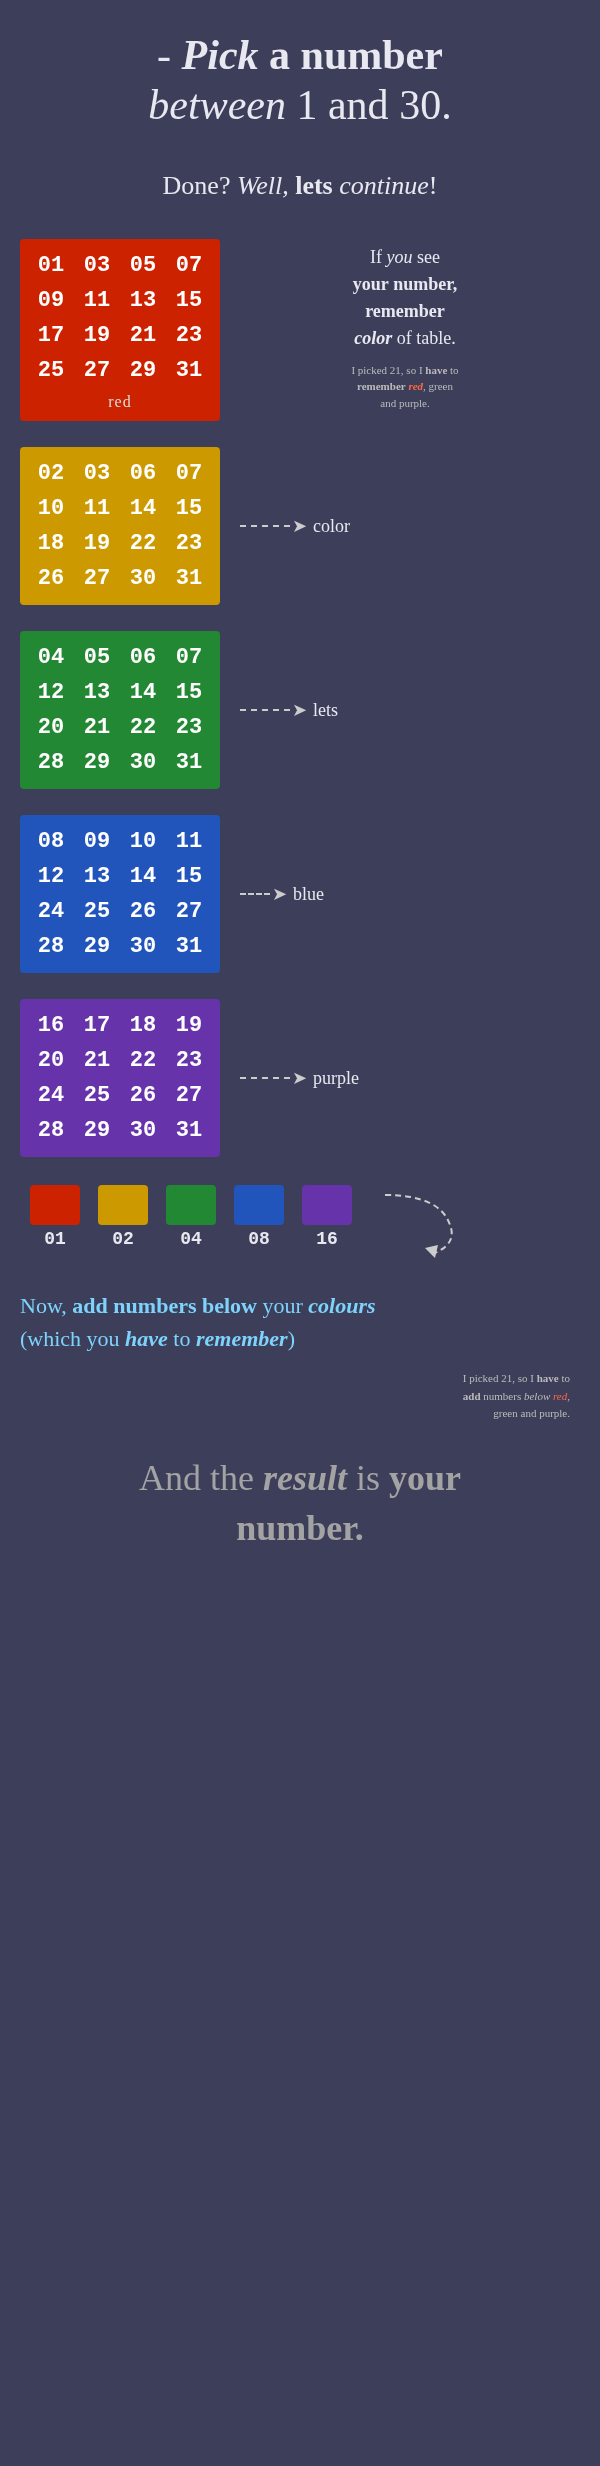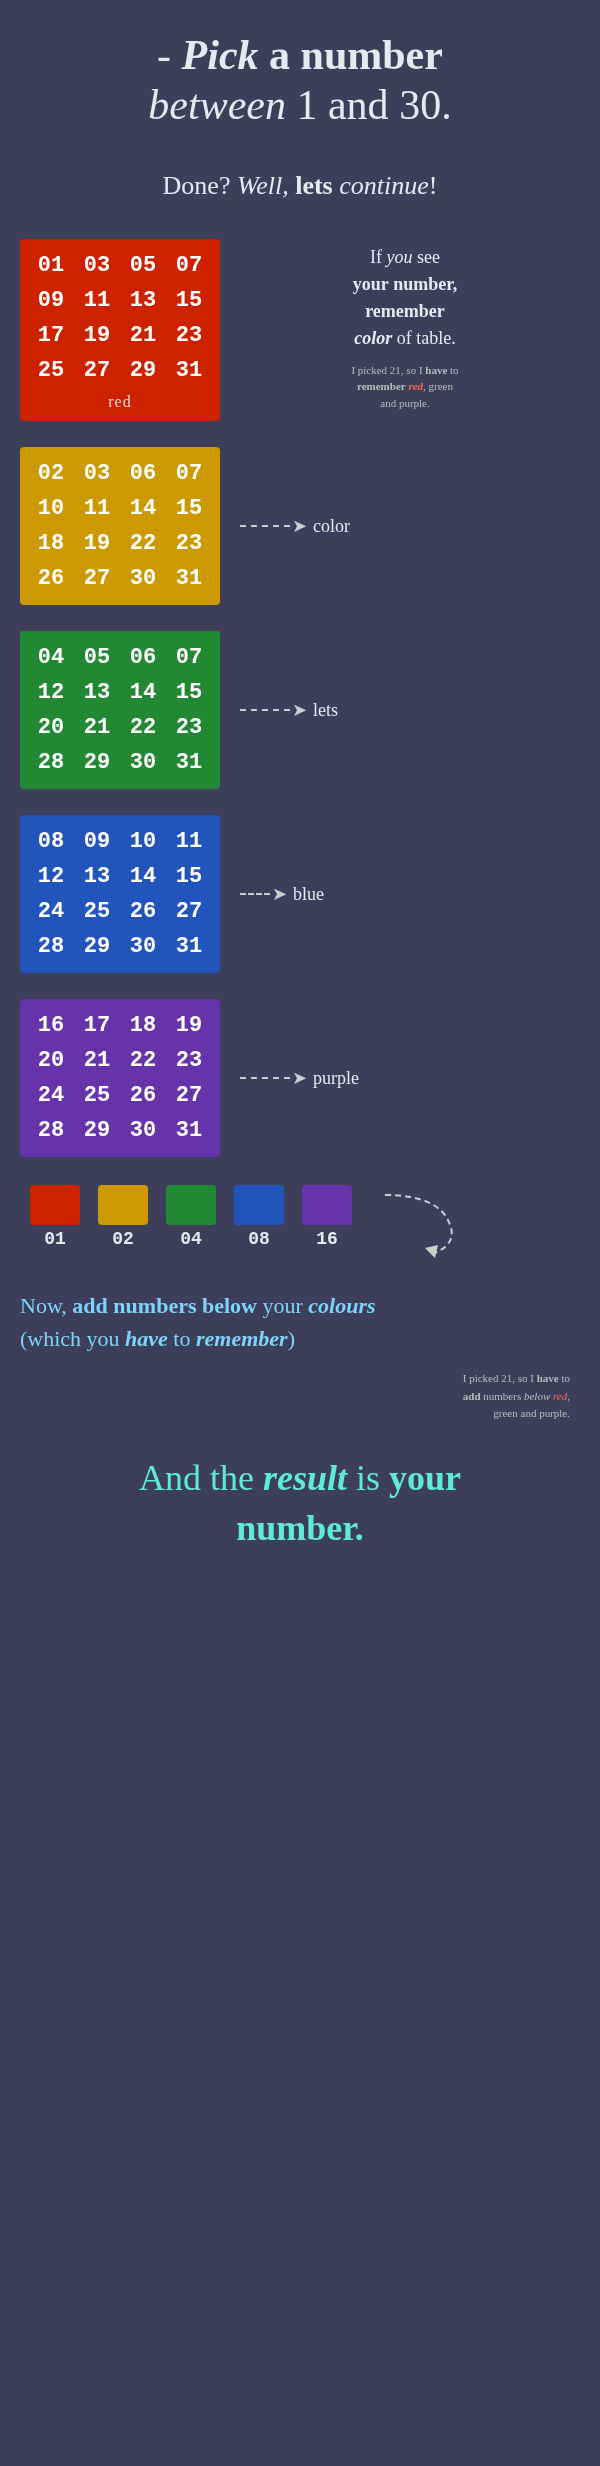--- a/index.html
+++ b/index.html
@@ -194,21 +194,21 @@
       margin-top: 5px;
       line-height: 1.6;
     }
 
     
     .result-section {
       padding: 30px 20px 40px 20px;
       text-align: center;
       font-size: 36px;
       line-height: 1.4;
-      color: #5eead4;
+      color: #a3a3a3;
     }
 
     .section-divider {
       height: 10px;
     }
 
     
     .red-section {
       display: flex;
       align-items: flex-start;

